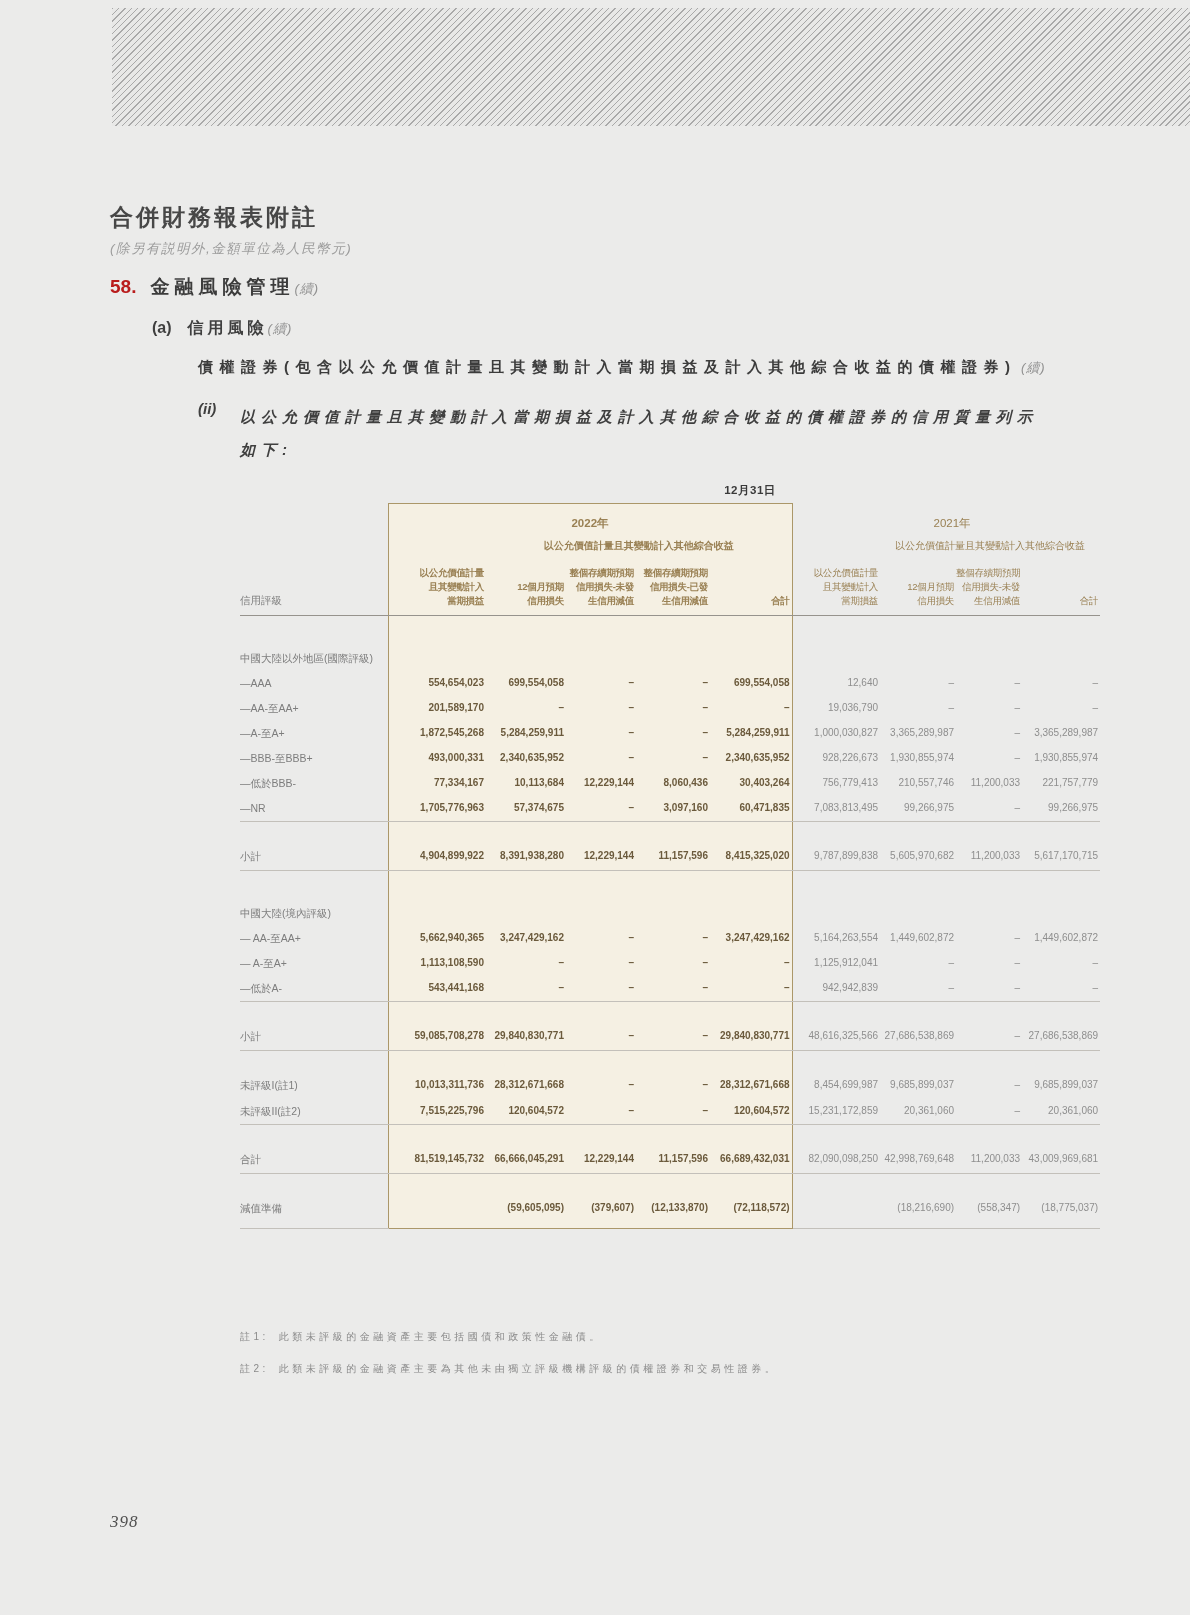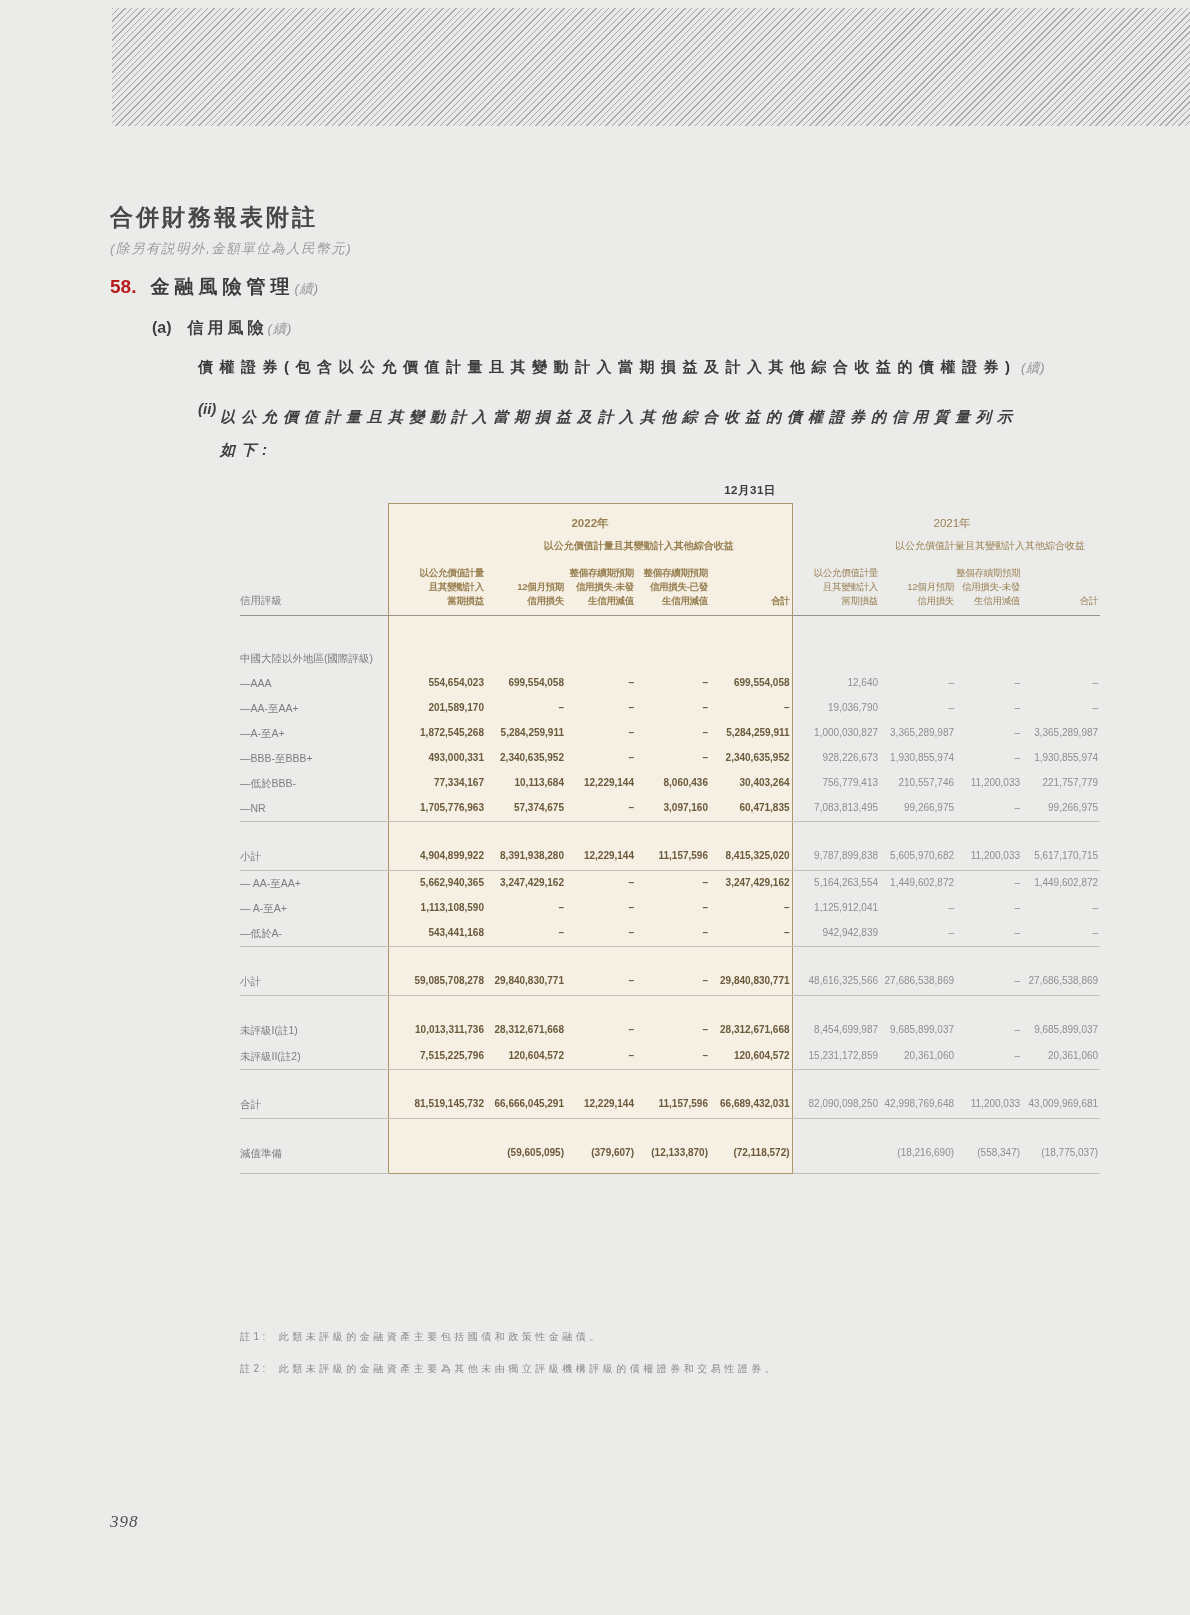--- a/index.html
+++ b/index.html
@@ -30,21 +30,21 @@
   .sub-a{position:absolute;left:152px;top:318px;white-space:nowrap;}
   .sub-a .lbl{font-weight:700;font-size:16px;margin-right:16px;}
   .sub-a .ttl{font-weight:700;font-size:16px;letter-spacing:4px;}
   .bond{position:absolute;left:198px;top:358px;white-space:nowrap;}
   .bond .txt{font-weight:700;font-size:15px;letter-spacing:6.5px;color:#3c3c3c;}
   .item-ii{position:absolute;left:198px;top:400px;}
   .item-ii .lbl{
     position:absolute;left:0;top:0;font-weight:700;font-style:italic;font-size:15px;
   }
   .item-ii .txt{
-    margin-left:22px;width:815px;font-weight:700;font-style:italic;font-size:15px;
+    margin-left:42px;width:815px;font-weight:700;font-style:italic;font-size:15px;
     letter-spacing:6px;line-height:33px;color:#3f3f3f;
   }
   
   .date-hdr{
     position:absolute;left:700px;top:483px;width:100px;text-align:center;
     font-size:11.5px;font-weight:700;color:#3a3a3a;letter-spacing:0.5px;
   }
   
   .tbl-wrap{position:absolute;left:240px;top:503px;width:860px;}
   table.dtable{border-collapse:collapse;table-layout:fixed;width:860px;}
@@ -287,20 +287,33 @@
             <td class="c-n y22">8,391,938,280</td>
             <td class="c-n y22">12,229,144</td>
             <td class="c-n y22">11,157,596</td>
             <td class="c-n y22 bR">8,415,325,020</td>
             <td class="c-gap"></td>
             <td class="c-n y21">9,787,899,838</td>
             <td class="c-n y21">5,605,970,682</td>
             <td class="c-n y21">11,200,033</td>
             <td class="c-n y21">5,617,170,715</td>
           </tr>
+          <tr class="r-group">
+            <td class="c-label">中國大陸(境內評級)</td>
+            <td class="c-n y22 bL"></td>
+            <td class="c-n y22"></td>
+            <td class="c-n y22"></td>
+            <td class="c-n y22"></td>
+            <td class="c-n y22 bR"></td>
+            <td class="c-gap"></td>
+            <td class="c-n y21"></td>
+            <td class="c-n y21"></td>
+            <td class="c-n y21"></td>
+            <td class="c-n y21"></td>
+          </tr>
           <tr class="r-data">
             <td class="c-label">— AA-至AA+</td>
             <td class="c-n y22 bL">5,662,940,365</td>
             <td class="c-n y22">3,247,429,162</td>
             <td class="c-n y22">–</td>
             <td class="c-n y22">–</td>
             <td class="c-n y22 bR">3,247,429,162</td>
             <td class="c-gap"></td>
             <td class="c-n y21">5,164,263,554</td>
             <td class="c-n y21">1,449,602,872</td>

